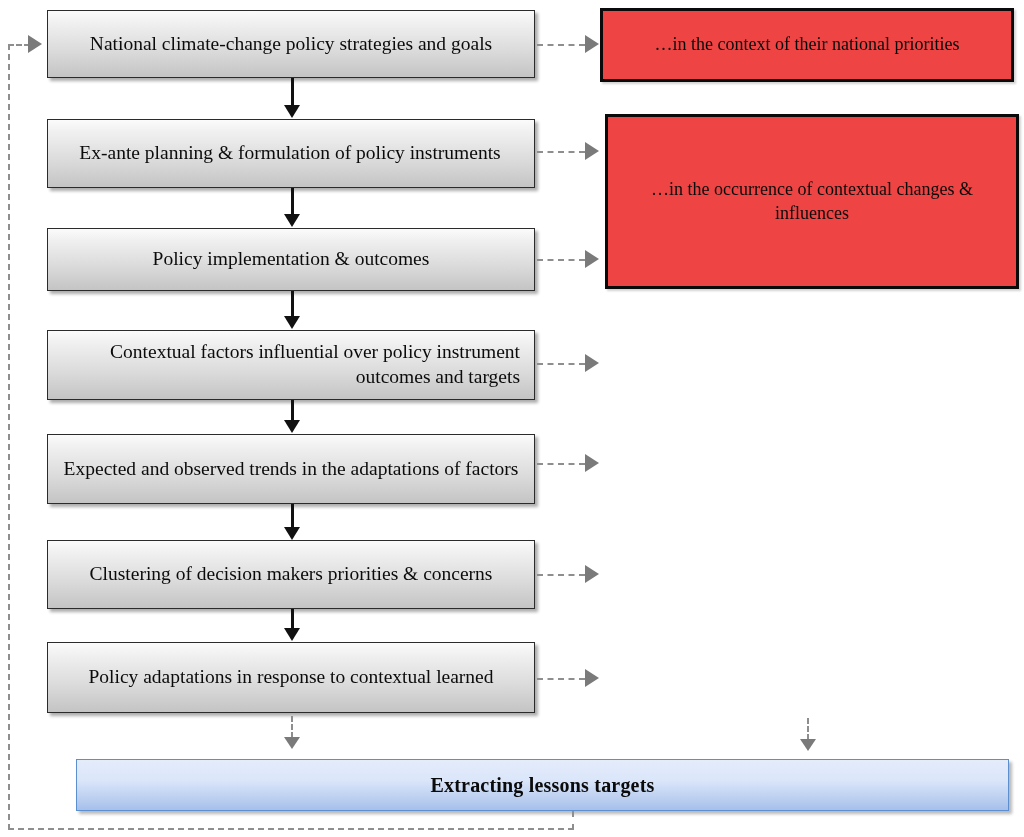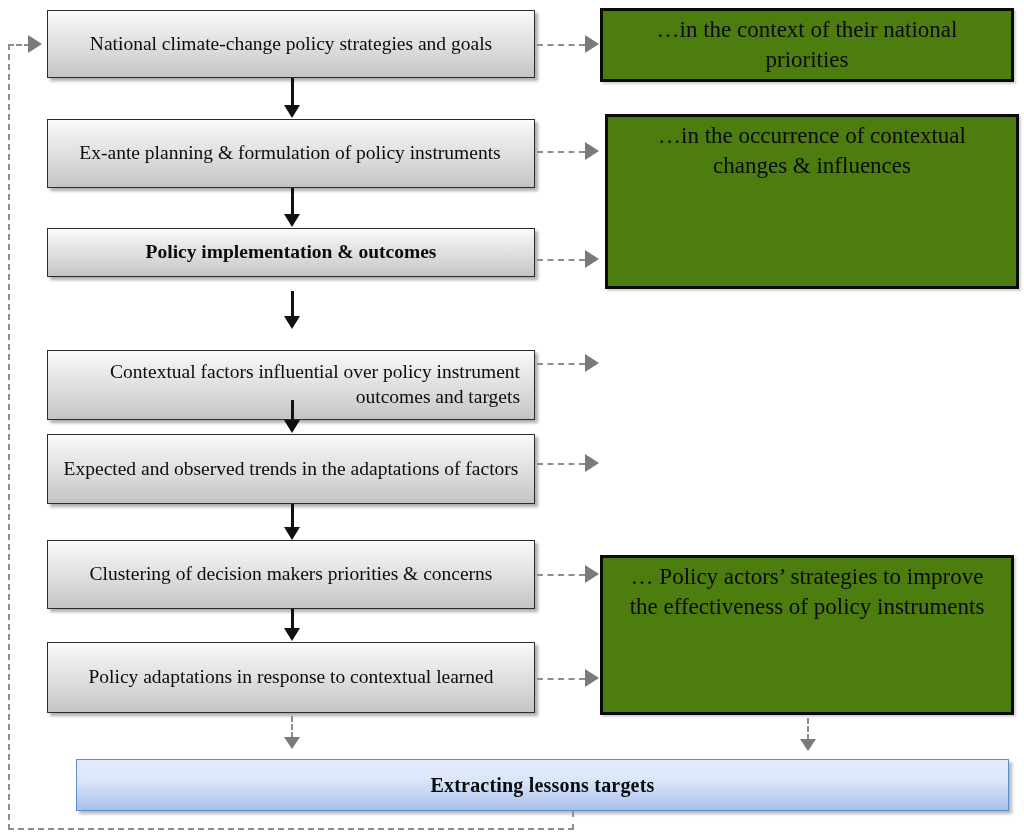--- a/index.html
+++ b/index.html
@@ -20,26 +20,26 @@
     line-height:1.28;
     padding:2px 14px;
   }
   .pbox span{display:block;}
 
   
   .rbox{
     position:absolute;
     box-sizing:border-box;
     border:3.5px solid #0a0a0a;
-    background:#4d7c0f;
+    background:#ef4444;
     box-shadow:2px 2px 2px rgba(0,0,0,.18);
-    display:flex;justify-content:center;
+    display:flex;align-items:center;justify-content:center;
     text-align:center;
     color:#0b0b0b;
-    font-size:23px;
+    font-size:18px;
     line-height:1.3;
     padding:4px 22px;
   }
 
   
   .bluebar{
     position:absolute;
     box-sizing:border-box;
     border:1.5px solid #5b8fd0;
     background:linear-gradient(to bottom,#e4ecfb 0%,#dbe6fa 40%,#b9cdf0 80%,#a6c0ea 100%);
@@ -93,25 +93,25 @@
 <div id="canvas">
 
   <div class="pbox" style="left:47px;top:10px;width:488px;height:68px;">
     <span>National climate-change policy strategies and goals</span>
   </div>
 
   <div class="pbox" style="left:47px;top:119px;width:488px;height:69px;padding-left:12px;">
     <span>Ex-ante planning &amp; formulation of policy instruments</span>
   </div>
 
-  <div class="pbox" style="left:47px;top:228px;width:488px;height:49px;font-weight:bold;">
+  <div class="pbox" style="left:47px;top:228px;width:488px;height:63px;">
     <span>Policy implementation &amp; outcomes</span>
   </div>
 
-  <div class="pbox" style="left:47px;top:330px;width:488px;height:70px;margin-top:20px;">
+  <div class="pbox" style="left:47px;top:330px;width:488px;height:70px;">
     <span>Contextual factors influential over policy instrument outcomes and targets</span>
   </div>
 
   <div class="pbox" style="left:47px;top:434px;width:488px;height:70px;">
     <span>Expected and observed trends in the adaptations of factors</span>
   </div>
 
   <div class="pbox" style="left:47px;top:540px;width:488px;height:69px;">
     <span>Clustering of decision makers priorities &amp; concerns</span>
   </div>
@@ -122,23 +122,20 @@
 
   <div class="rbox" style="left:600px;top:8px;width:414px;height:74px;">
     <span>…in the context of their national priorities</span>
   </div>
 
   <div class="rbox" style="left:605px;top:114px;width:414px;height:175px;">
     <span>…in the occurrence of contextual changes &amp; influences</span>
   </div>
 
 
-  <div class="rbox" style="left:600px;top:555px;width:414px;height:160px;">
-    <span>… Policy actors’ strategies to improve the effectiveness of policy instruments</span>
-  </div>
 
   <div class="vline" style="left:291px;top:78px;height:29px;"></div>
   <div class="varrow" style="left:284px;top:105px;"></div>
 
   <div class="vline" style="left:291px;top:188px;height:27px;"></div>
   <div class="varrow" style="left:284px;top:214px;"></div>
 
   <div class="vline" style="left:291px;top:291px;height:26px;"></div>
   <div class="varrow" style="left:284px;top:316px;"></div>
 

